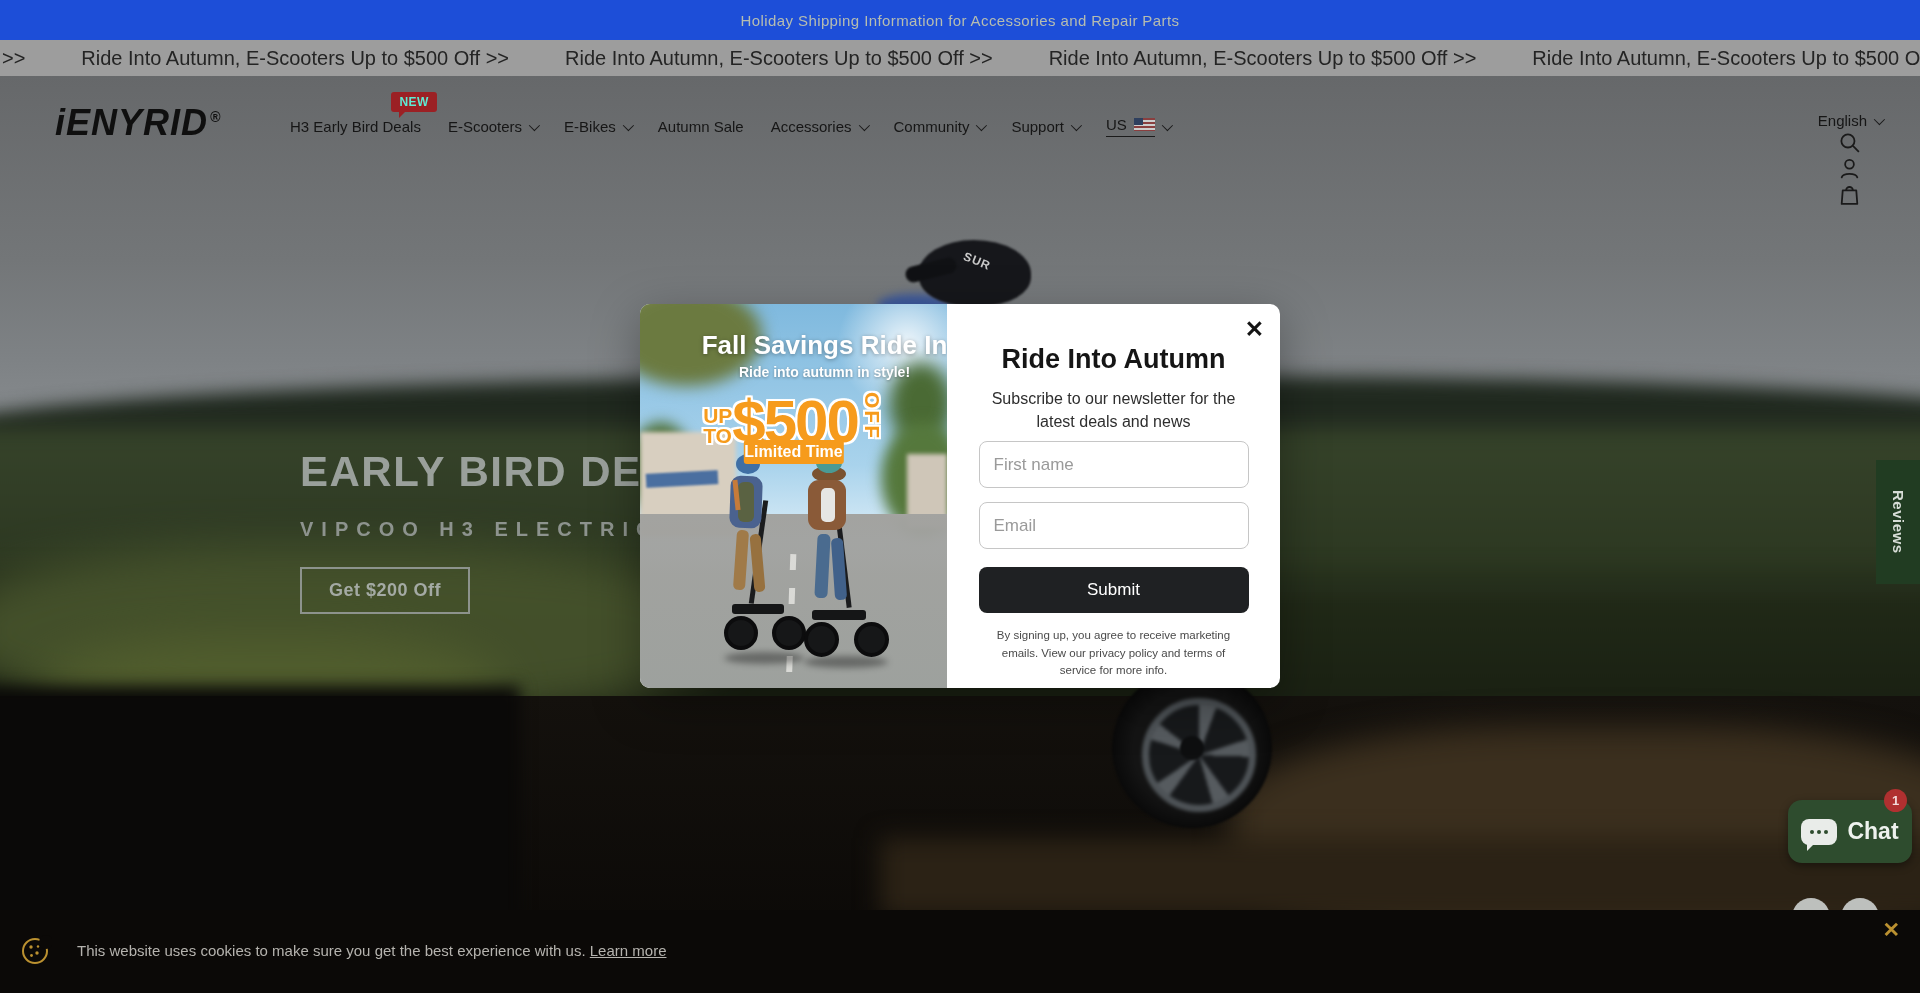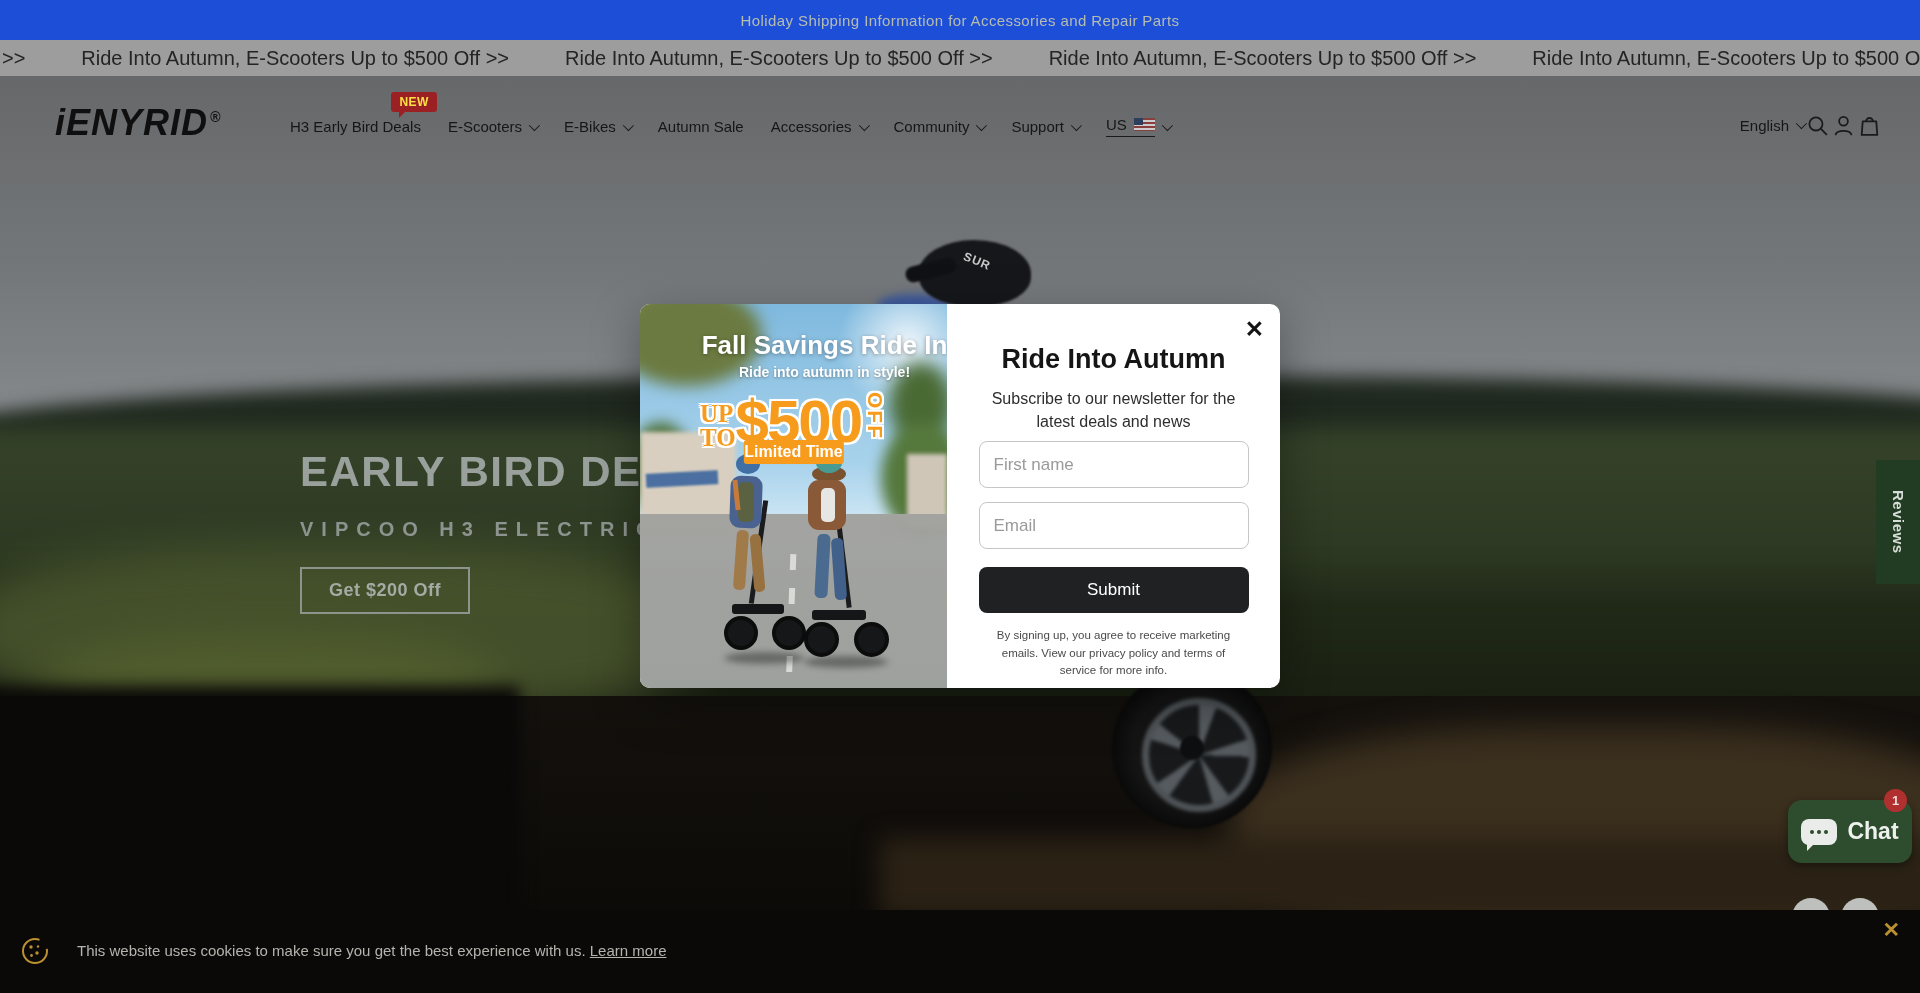--- a/index.html
+++ b/index.html
@@ -60,29 +60,29 @@
   
   .header{position:absolute;left:0;top:76px;width:1920px;height:94px;z-index:6;}
   .logo{position:absolute;left:55px;top:26px;color:#0f0f0f;font-size:36px;font-weight:900;
         font-style:italic;letter-spacing:1px;}
   .logo sup{font-size:14px;font-weight:700;margin-left:2px;}
   .nav{position:absolute;left:290px;top:40px;display:flex;align-items:center;gap:27px;}
   .nav .item{display:inline-flex;align-items:center;color:#161616;font-size:15px;position:relative;
              cursor:pointer;white-space:nowrap;}
   .caret{display:inline-block;width:7px;height:7px;border-right:1.6px solid #1a1a1a;
          border-bottom:1.6px solid #1a1a1a;transform:rotate(45deg) translateY(-2px);margin-left:7px;}
-  .new-badge{position:absolute;top:-26px;right:-16px;background:#9b2024;color:#fde047;
+  .new-badge{position:absolute;top:-26px;right:-16px;background:#9b2024;color:#5eead4;
              font-size:12px;font-weight:bold;padding:3px 8px;border-radius:3px;letter-spacing:.5px;}
   .new-badge::after{content:"";position:absolute;left:8px;bottom:-6px;border:4px solid transparent;
                     border-top-color:#9b2024;border-left-color:#9b2024;}
   .uswrap{display:inline-flex;align-items:center;border-bottom:1px solid #1b1b1b;padding-bottom:3px;}
   .flag{width:21px;height:13px;margin-left:7px;position:relative;display:inline-block;
         background:repeating-linear-gradient(180deg,#8a3f3f 0 2px,#cdcdcd 2px 4px);}
   .flag::after{content:"";position:absolute;left:0;top:0;width:9px;height:7px;background:#2e3f5e;}
-  .hright{position:absolute;right:38px;top:36px;display:flex;align-items:center;}
+  .hright{position:absolute;right:38px;top:36px;display:flex;align-items:center;flex-direction:column;}
   .lang{display:inline-flex;align-items:center;color:#161616;font-size:15px;cursor:pointer;}
   .hicon{width:26px;height:26px;display:flex;align-items:center;justify-content:center;cursor:pointer;}
 
   
   .copy{position:absolute;left:300px;top:372px;z-index:2;}
   .copy h1{margin:0;color:#9aa09b;font-size:42px;font-weight:900;letter-spacing:1.5px;}
   .copy .sub{margin-top:22px;color:#8d938e;font-size:20px;font-weight:600;letter-spacing:8px;}
   .cta{margin-top:26px;display:inline-block;border:2px solid #8d938d;color:#a4aaa4;
        font-size:18px;font-weight:800;padding:11px 27px;letter-spacing:.5px;background:transparent;
        font-family:"Liberation Sans",sans-serif;cursor:pointer;}
@@ -166,21 +166,21 @@
   .shadowB{left:164px;top:352px;width:84px;height:12px;border-radius:50%;background:rgba(0,0,0,.35);filter:blur(3px);}
   
   .promo .pt{position:absolute;left:0;width:369px;text-align:center;z-index:5;}
   .promo-title{top:26px;color:#fff;font-size:26px;font-weight:800;text-shadow:0 1px 4px rgba(0,0,0,.35);}
   .promo-sub{top:60px;color:#fff;font-size:14px;font-weight:700;text-shadow:0 1px 3px rgba(0,0,0,.35);}
   .amount-row{position:absolute;left:0;top:82px;width:307px;display:flex;align-items:center;
               justify-content:center;z-index:5;}
   .o-outline{color:#f69b1c;font-weight:900;
      text-shadow:-2px 0 0 #fff,2px 0 0 #fff,0 -2px 0 #fff,0 2px 0 #fff,-2px -2px 0 #fff,
                  2px 2px 0 #fff,-2px 2px 0 #fff,2px -2px 0 #fff;}
-  .upto{display:flex;flex-direction:column;font-size:25px;line-height:.95;margin-top:10px;font-family:Liberation Serif, serif;}
+  .upto{display:flex;flex-direction:column;font-size:21px;line-height:.95;margin-top:10px;}
   .amt{font-size:60px;letter-spacing:-2px;}
   .offv{writing-mode:vertical-rl;font-size:21px;letter-spacing:2px;margin-left:2px;margin-top:6px;height:64px;}
   .ltime{position:absolute;left:50%;transform:translateX(-50%);top:136px;background:#f69b1c;color:#fff;
          font-size:16px;font-weight:800;padding:3px 1px;border-radius:3px;z-index:5;}
   .ltime::before{content:"";position:absolute;left:14px;top:-7px;border:5px solid transparent;
                  border-bottom-color:#f69b1c;}
   
   .form{position:relative;width:333px;height:384px;display:flex;flex-direction:column;align-items:center;}
   .modal-close{position:absolute;right:16px;top:14px;font-size:23px;color:#141414;cursor:pointer;
                font-weight:bold;line-height:1;}

